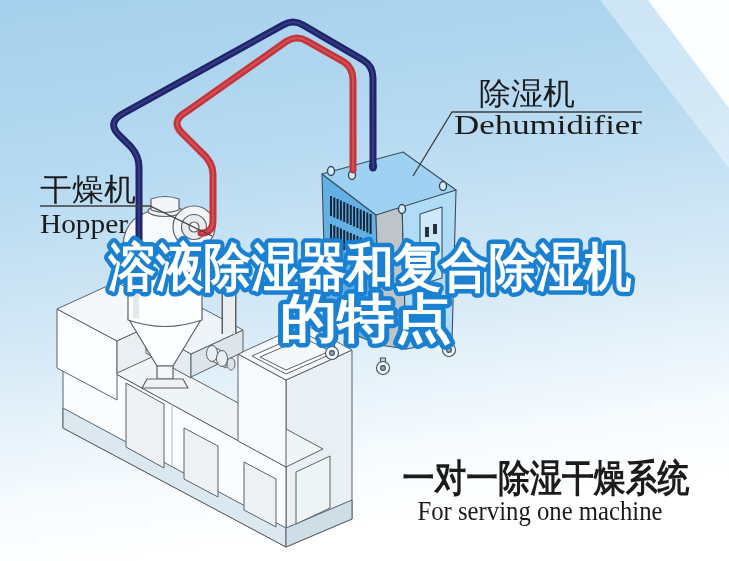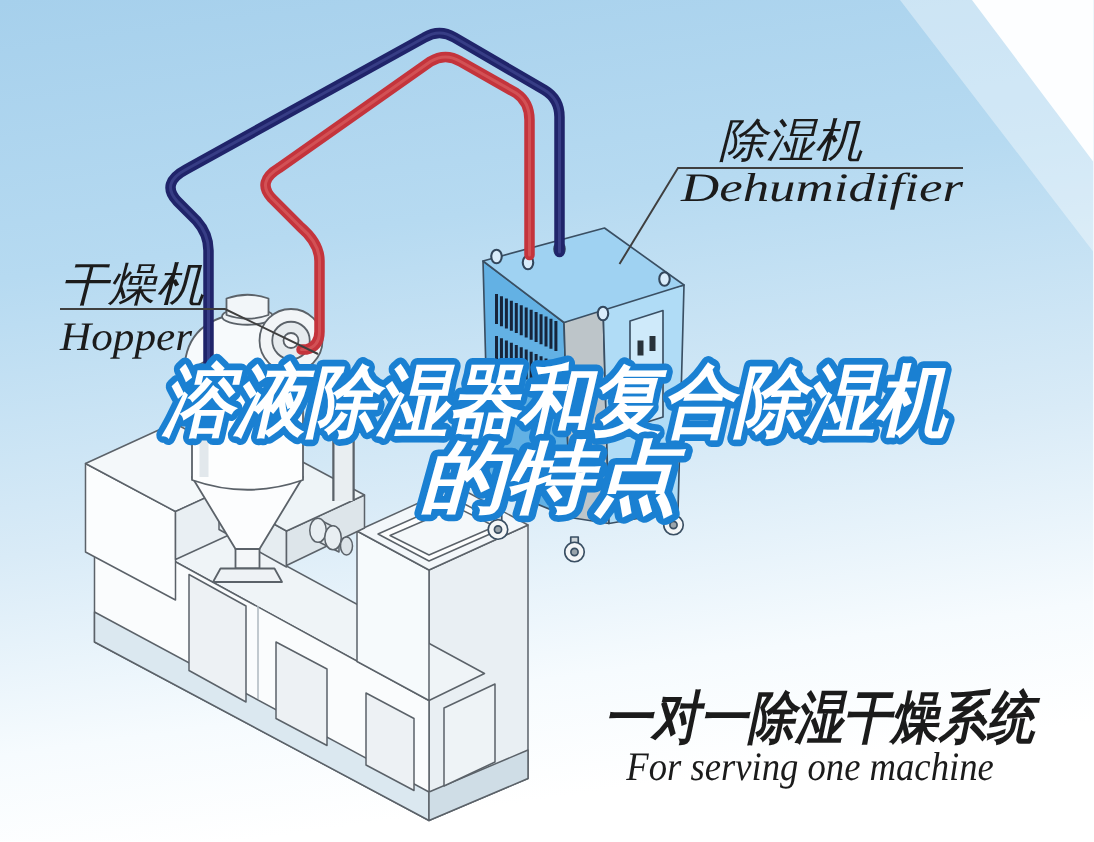--- a/index.html
+++ b/index.html
@@ -1,20 +1,19 @@
 <!DOCTYPE html>
 <html><head>
 <meta charset="utf-8">
 <style>
   html,body{margin:0;padding:0;}
   .stage{
     position:relative;width:729px;height:561px;overflow:hidden;
     background:linear-gradient(172deg,#a6d0ec 0%,#b6daf1 28%,#d9ebf7 56%,#f6fbfe 76%,#ffffff 88%);
     font-family:"Liberation Sans",sans-serif;
-    font-style:italic;
   }
   .stage svg{position:absolute;left:0;top:0;}
   text{user-select:none;}
   .cjk-serif{font-family:"Liberation Serif",serif;}
 </style>
 </head>
 <body>
 
 <div class="stage">
 <svg width="729" height="561" viewBox="0 0 729 561">

